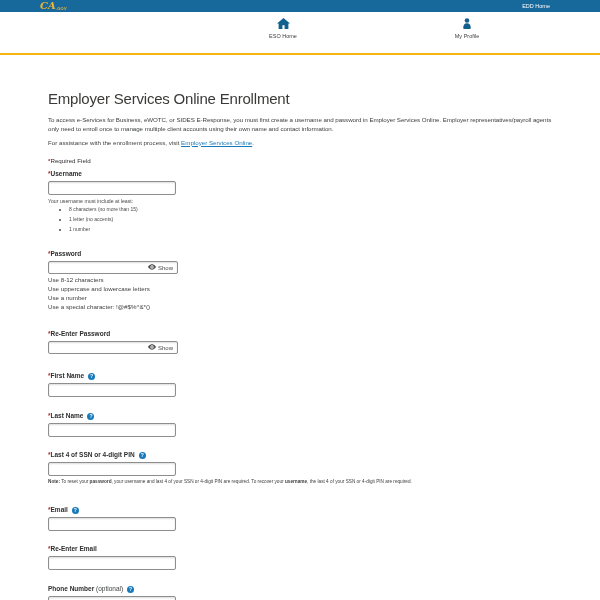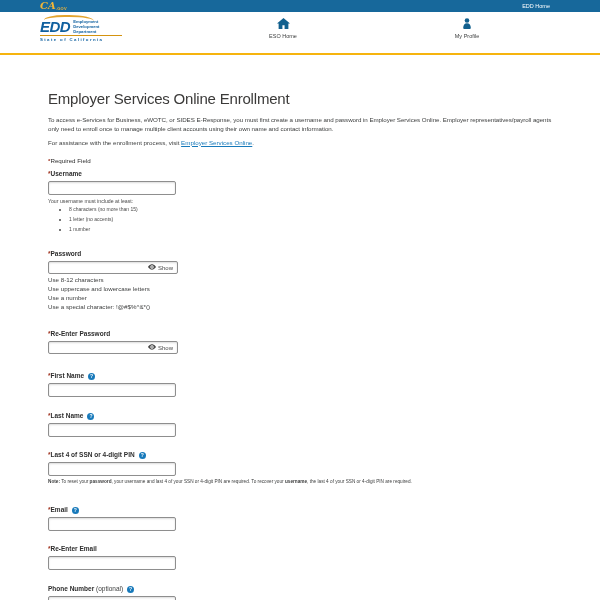--- a/index.html
+++ b/index.html
@@ -83,32 +83,20 @@
 <div>
 
   <div class="topbar">
     <div class="cagov">
       <span class="cagov-ca">CA</span><span class="cagov-gov">.GOV</span>
     </div>
     <a class="topbar-link">EDD Home</a>
   </div>
 
   <div class="header">
-    <div class="edd-logo">
-      <div class="edd-swoosh"></div>
-      <div class="edd-main">
-        <span class="edd-acronym">EDD</span>
-        <span class="edd-dept">
-          <span>Employment</span>
-          <span>Development</span>
-          <span>Department</span>
-        </span>
-      </div>
-      <div class="edd-state">State of California</div>
-    </div>
 
     <div class="nav-item nav-eso">
       <span>
         <svg width="13" height="11" viewBox="0 0 24 20">
           <path d="M12 0 L0 10 h3 v10 h7 v-7 h4 v7 h7 V10 h3 Z" fill="#11608e"></path>
         </svg>
       </span>
       <span class="nav-label">ESO Home</span>
     </div>
 

